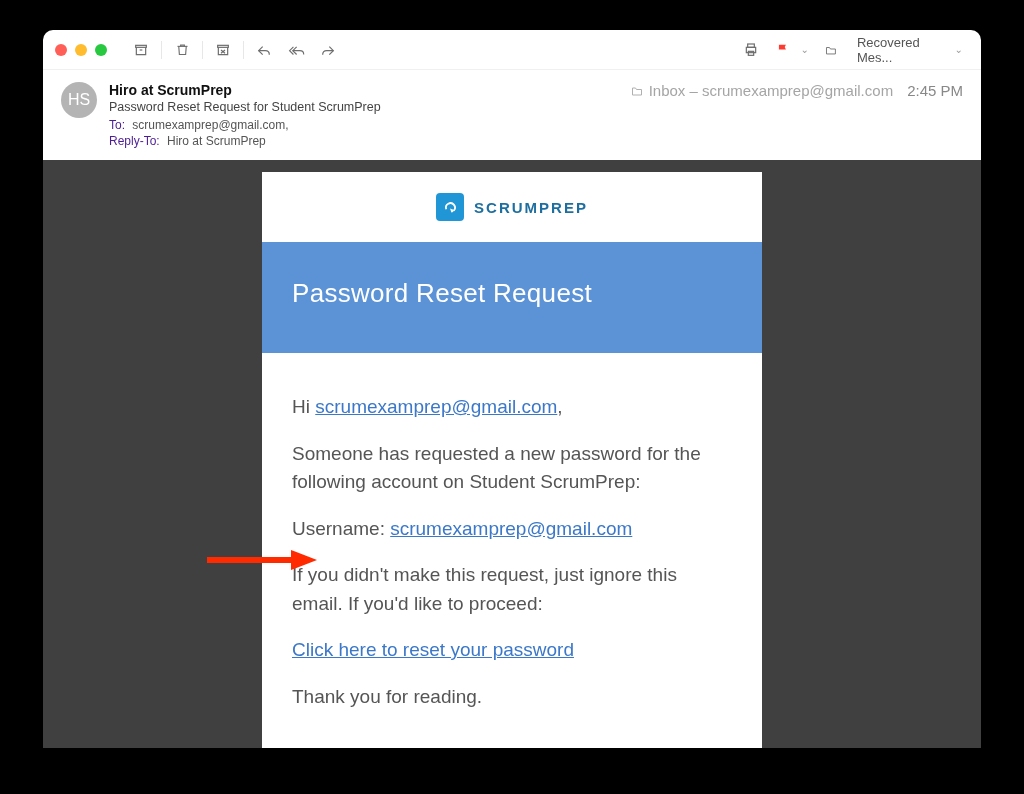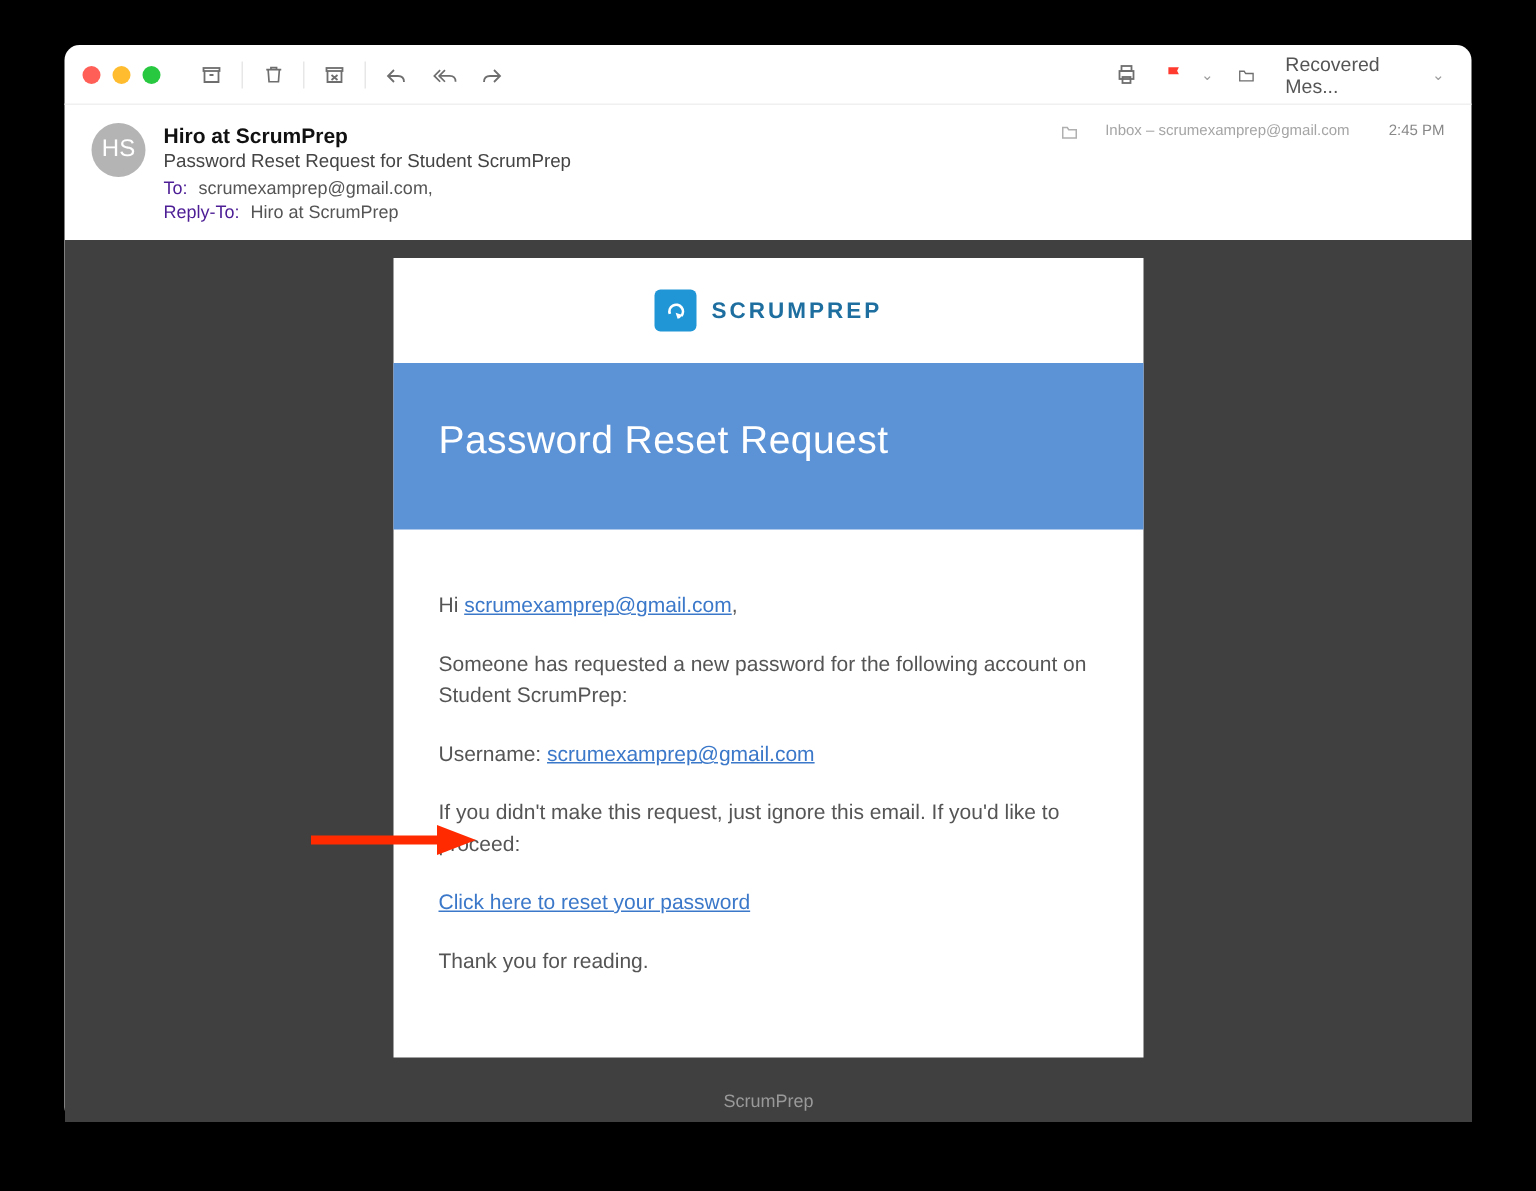--- a/index.html
+++ b/index.html
@@ -61,21 +61,21 @@
     color: #fff; font-size: 16px; font-weight: 500;
     display: flex; align-items: center; justify-content: center;
     flex-shrink: 0;
   }
   .hdr-lines { flex: 1; font-size: 12px; color: #333; }
   .hdr-from { font-weight: 700; font-size: 14px; color: #111; margin-bottom: 2px; }
   .hdr-subject { color: #444; margin-bottom: 4px; font-size: 12.5px; }
   .hdr-row { color: #888; margin-bottom: 2px; }
   .hdr-row .lbl { color: #4c1d95; text-align: right; }
   .hdr-row .val { color: #555; margin-left: 4px; }
-  .hdr-right { text-align: right; font-size: 10px; color: #a5a5a5; display: flex; align-items: center; gap: 18px; white-space: nowrap; }
+  .hdr-right { text-align: right; font-size: 15px; color: #a5a5a5; display: flex; align-items: center; gap: 6px; white-space: nowrap; }
   .hdr-right svg { flex-shrink: 0; }
   .time { margin-left: 8px; color: #888; }
   
   .mail-body-wrap {
     flex: 1;
     background: #404040;
     overflow: auto;
     padding: 12px 0 20px 0;
     display: flex;
     flex-direction: column;
@@ -93,21 +93,21 @@
     width: 28px; height: 28px; background: #2196d6; border-radius: 4px;
     display: flex; align-items: center; justify-content: center; color: #fff;
   }
   .brand-text { color: #1e6fa0; letter-spacing: 2px; font-weight: 700; font-size: 15px; }
   .banner {
     background: #5c92d6; color: #fff; padding: 36px 34px 44px 30px;
   }
   .banner h1 { font-weight: 400; font-size: 26px; letter-spacing: 0.3px; }
   .body-content {
     padding: 40px 30px 36px 30px;
-    font-size: 14px; color: #555; line-height: 1.5;
+    font-size: 19px; color: #555; line-height: 1.5;
   }
   .body-content p { margin-bottom: 18px; }
   .body-content a { color: #3b78c9; text-decoration: underline; }
   .footer-brand {
     text-align: center; color: #999; font-size: 12px; padding: 22px 0;
   }
   
   .arrow {
     position: absolute;
     left: 164px;

